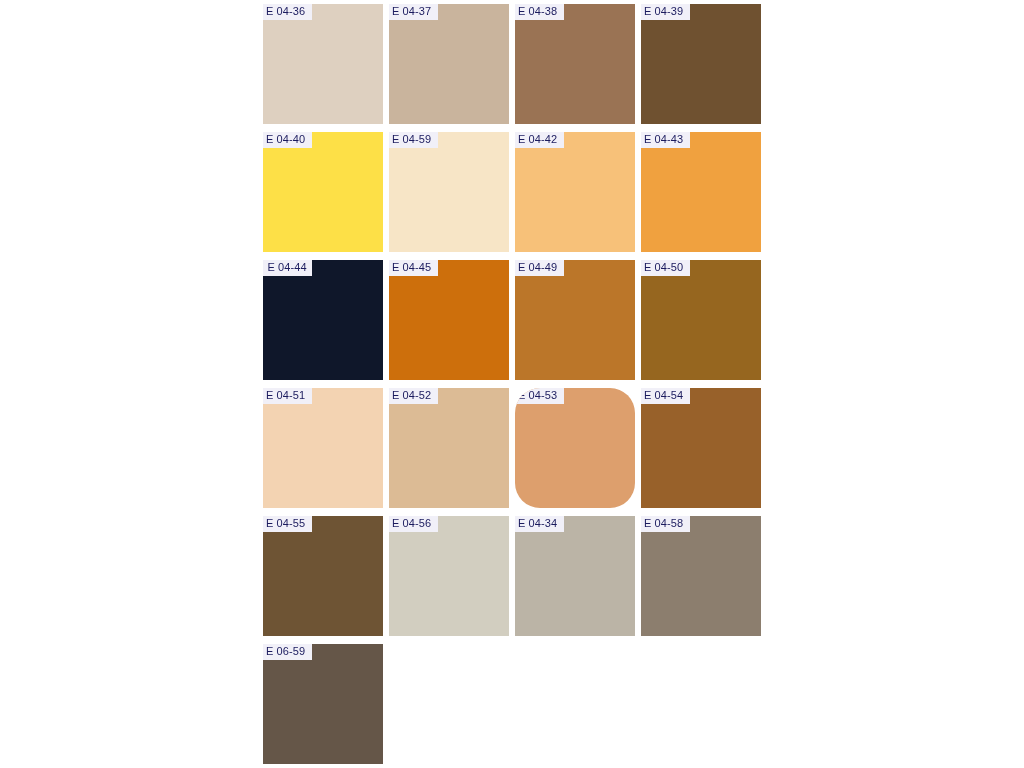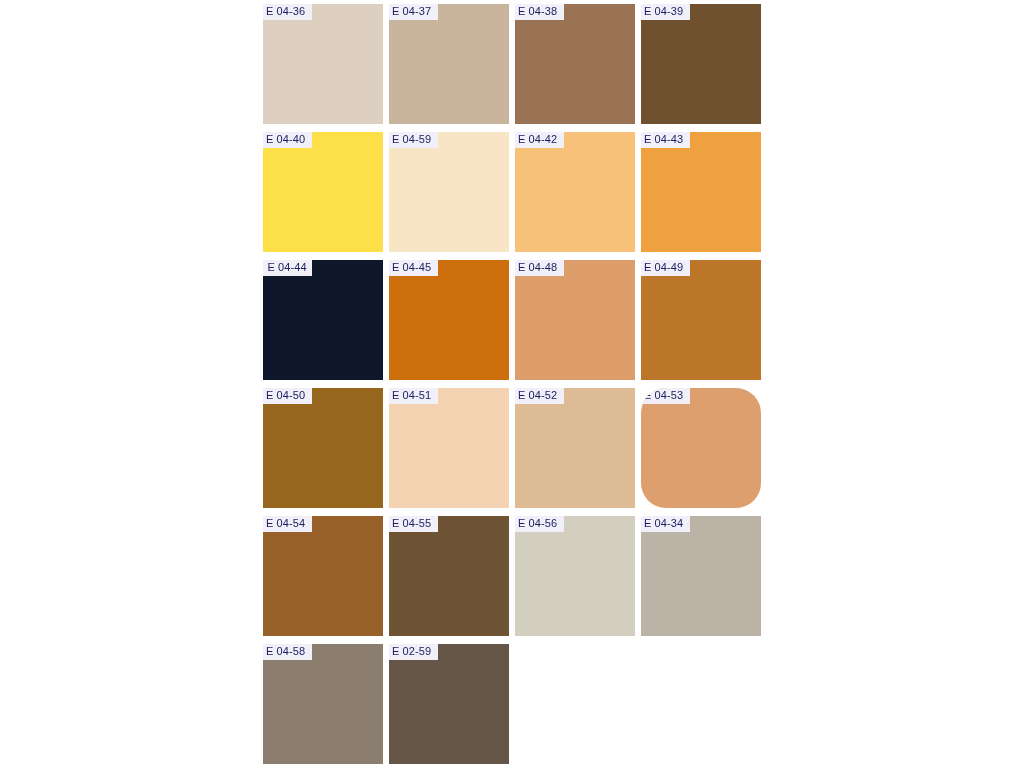--- a/index.html
+++ b/index.html
@@ -76,23 +76,20 @@
     </div>
     <div class="swatch" style="background: rgb(240, 161, 63);">
       <span class="swatch-label">E 04-43</span>
     </div>
     <div class="swatch" style="background: #0f172a; text-align: center;">
       <span class="swatch-label">E 04-44</span>
     </div>
     <div class="swatch" style="background: rgb(205, 111, 12);">
       <span class="swatch-label">E 04-45</span>
     </div>
-    <div class="swatch" style="background: rgb(221, 158, 108);">
-      <span class="swatch-label">E 04-48</span>
-    </div>
     <div class="swatch" style="background: rgb(187, 118, 41);">
       <span class="swatch-label">E 04-49</span>
     </div>
     <div class="swatch" style="background: rgb(150, 102, 31);">
       <span class="swatch-label">E 04-50</span>
     </div>
     <div class="swatch" style="background: rgb(243, 211, 178);">
       <span class="swatch-label">E 04-51</span>
     </div>
     <div class="swatch" style="background: rgb(220, 187, 149);">
@@ -110,15 +107,15 @@
     <div class="swatch" style="background: rgb(210, 206, 192);">
       <span class="swatch-label">E 04-56</span>
     </div>
     <div class="swatch" style="background: rgb(187, 180, 166);">
       <span class="swatch-label">E 04-34</span>
     </div>
     <div class="swatch" style="background: rgb(140, 126, 110);">
       <span class="swatch-label">E 04-58</span>
     </div>
     <div class="swatch" style="background: rgb(101, 86, 72);">
-      <span class="swatch-label">E 02-59</span>
+      <span class="swatch-label">E 06-59</span>
     </div>
   </div>
 
 </body></html>

